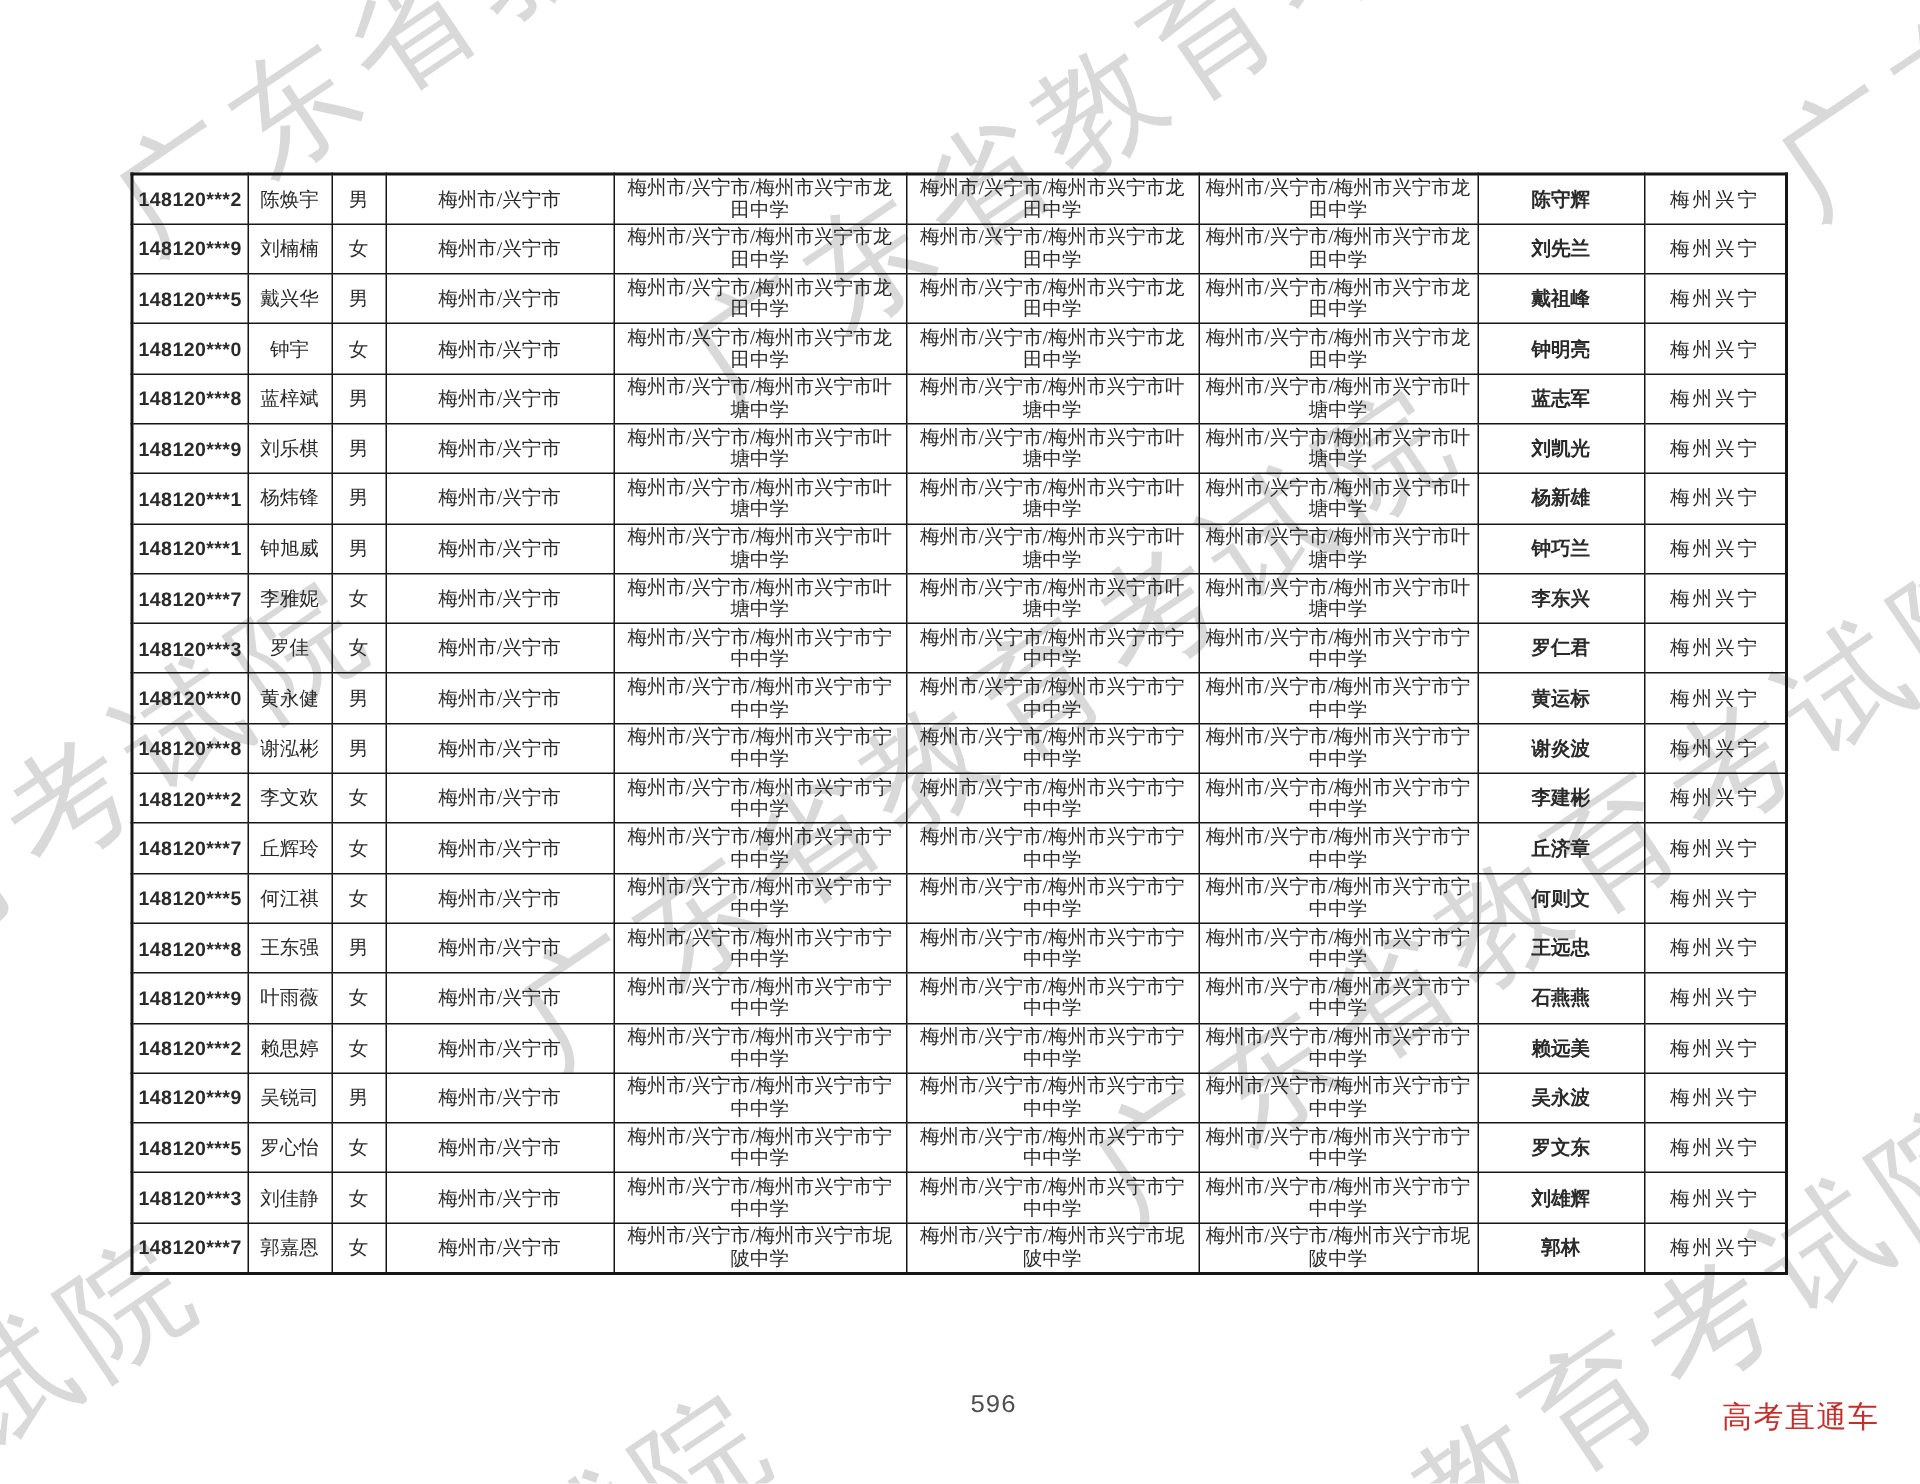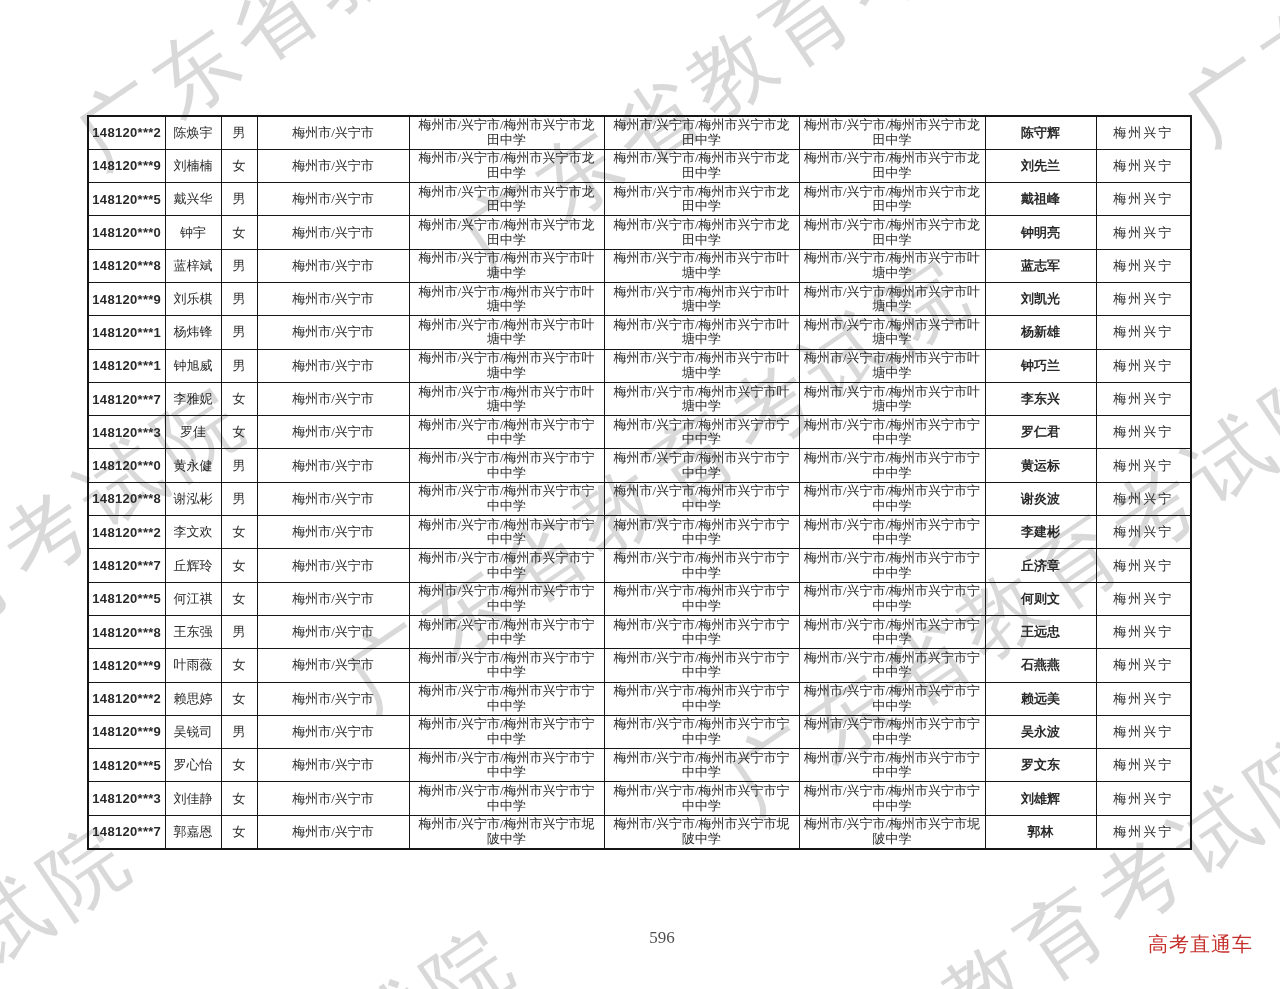--- a/index.html
+++ b/index.html
@@ -62,21 +62,21 @@
   }
   td.c-school3 { padding:0 7px; }
   td.c-contact { font-size:13px;font-weight:bold; }
   td.c-region  { font-size:12.5px; letter-spacing:2px; }
 
   
   .page-number {
     position:absolute; left:0; right:0; top:928px;
     text-align:center;
     font-size:17px; color:#4f4f4f;
-    font-family:Liberation Serif, serif;
+    font-family:Liberation Mono, monospace;
     z-index:1;
     margin-left:44px;
   }
   .brand {
     position:absolute; right:27px; top:931px;
     font-size:20px; letter-spacing:1px;
     font-family:"Liberation Serif", serif;
     z-index:1;
   }
 </style>

